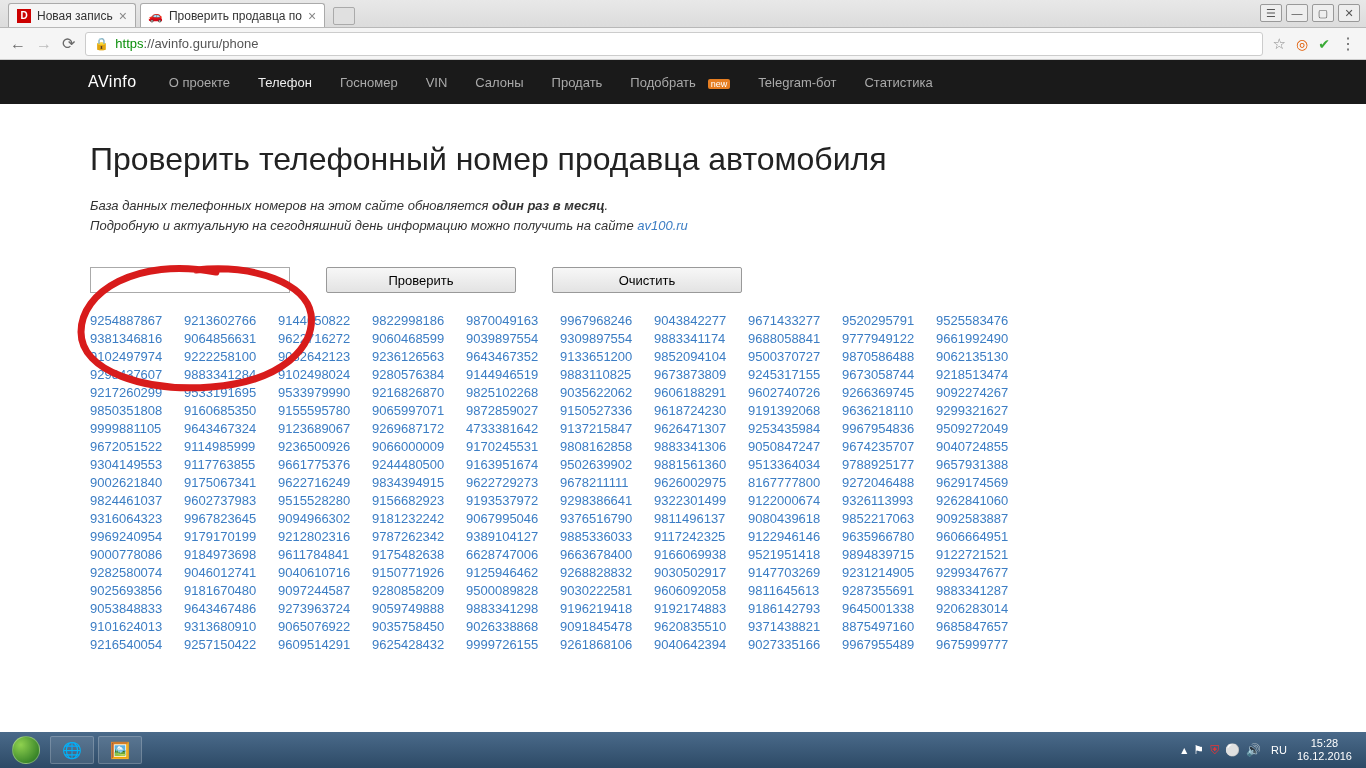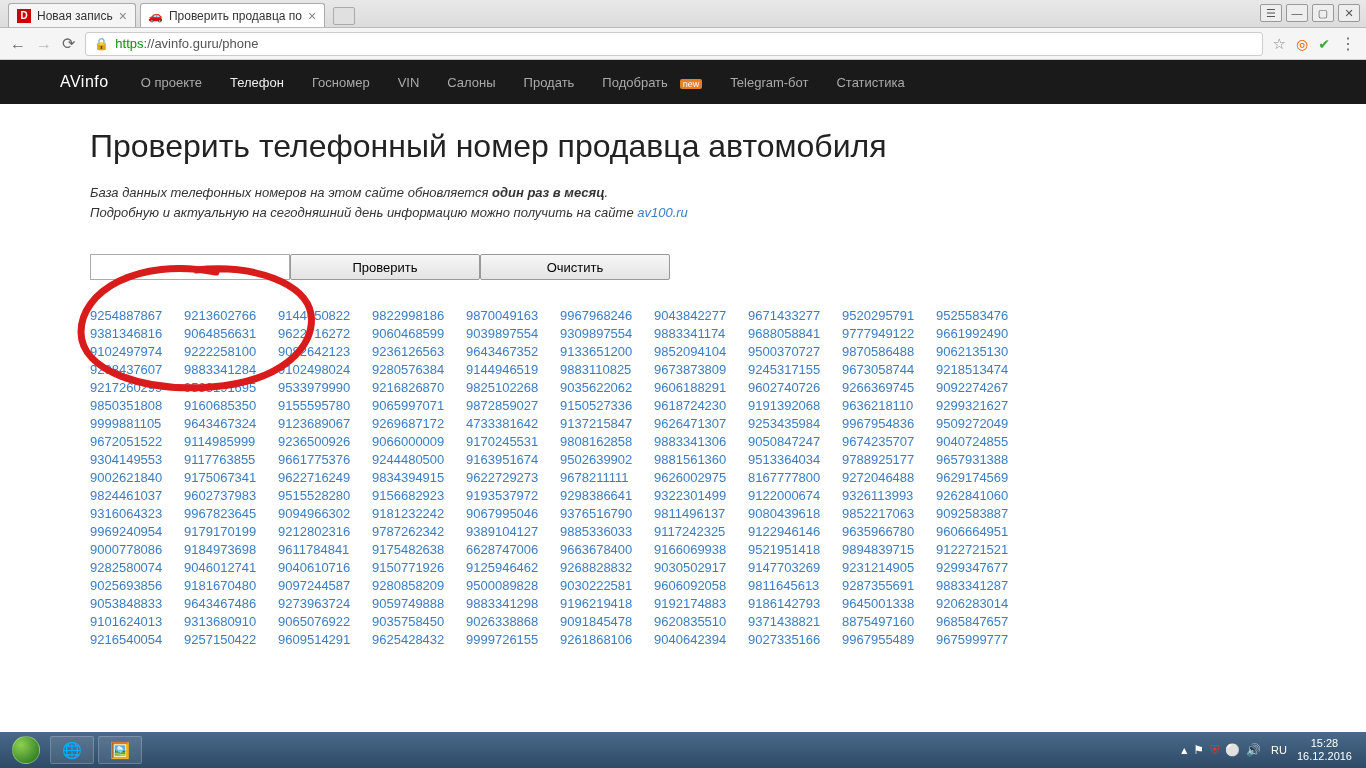--- a/index.html
+++ b/index.html
@@ -26,32 +26,32 @@
   .lock { color: #0a8f0a; font-size: 12px; }
   .url-proto { color: #0a8f0a; }
   .url-rest { color: #555; }
   .addr-icons { display: flex; gap: 10px; align-items: center; }
   .star { color: #888; font-size: 15px; }
   .target { color: #e05a00; font-size: 14px; }
   .check { color: #3aaa35; font-size: 14px; }
   .dots { color: #666; font-size: 16px; }
 
   
-  .site-nav { height: 44px; background: #1a1a1a; display: flex; align-items: center; padding-left: 60px; gap: 28px; color: #ccc; font-size: 13px; }
+  .site-nav { height: 44px; background: #1a1a1a; display: flex; align-items: center; padding-left: 88px; gap: 28px; color: #ccc; font-size: 13px; }
   .brand { color: #fff; font-size: 16px; font-weight: 300; letter-spacing: 0.5px; margin-right: 4px; }
   .nav-link { color: #aaa; cursor: pointer; }
   .nav-link.active { color: #eee; }
   .newbadge { display: inline-block; background: #e67e22; color: #fff; font-size: 9px; padding: 0 3px; margin-left: 12px; border-radius: 2px; }
 
   
-  .content { padding: 24px 0 0 90px; position: relative; height: calc(100% - 28px - 32px - 44px - 36px); overflow: hidden; }
+  .content { padding: 37px 0 0 90px; position: relative; height: calc(100% - 28px - 32px - 44px - 36px); overflow: hidden; }
   h1 { font-size: 32px; font-weight: normal; color: #222; margin-bottom: 18px; }
   .desc { font-size: 13px; color: #333; line-height: 1.5; margin-bottom: 32px; font-style: italic; }
   .desc a { color: #3b7dc4; text-decoration: none; }
-  .form-row { display: flex; margin-bottom: 28px; }
+  .form-row { display: flex; gap: 36px; margin-bottom: 20px; }
   .phone-input { width: 200px; height: 26px; border: 1px solid #aaa; padding: 2px 6px; font-size: 13px; }
   .btn { width: 190px; height: 26px; background: linear-gradient(#f7f7f7,#e3e3e3); border: 1px solid #999; border-radius: 2px; font-size: 13px; cursor: pointer; }
   .phones { display: grid; grid-template-columns: repeat(10, 94px); column-gap: 0; row-gap: 3px; font-size: 13px; }
   .phones a { color: #3b7dc4; text-decoration: none; }
 
   
   .handcircle { position: absolute; left: 56px; top: 148px; pointer-events: none; }
 
   
   .taskbar { position: absolute; bottom: 0; left: 0; right: 0; height: 36px; background: linear-gradient(#4a6a8a,#2d4a66); display: flex; align-items: center; padding: 0 6px; }

